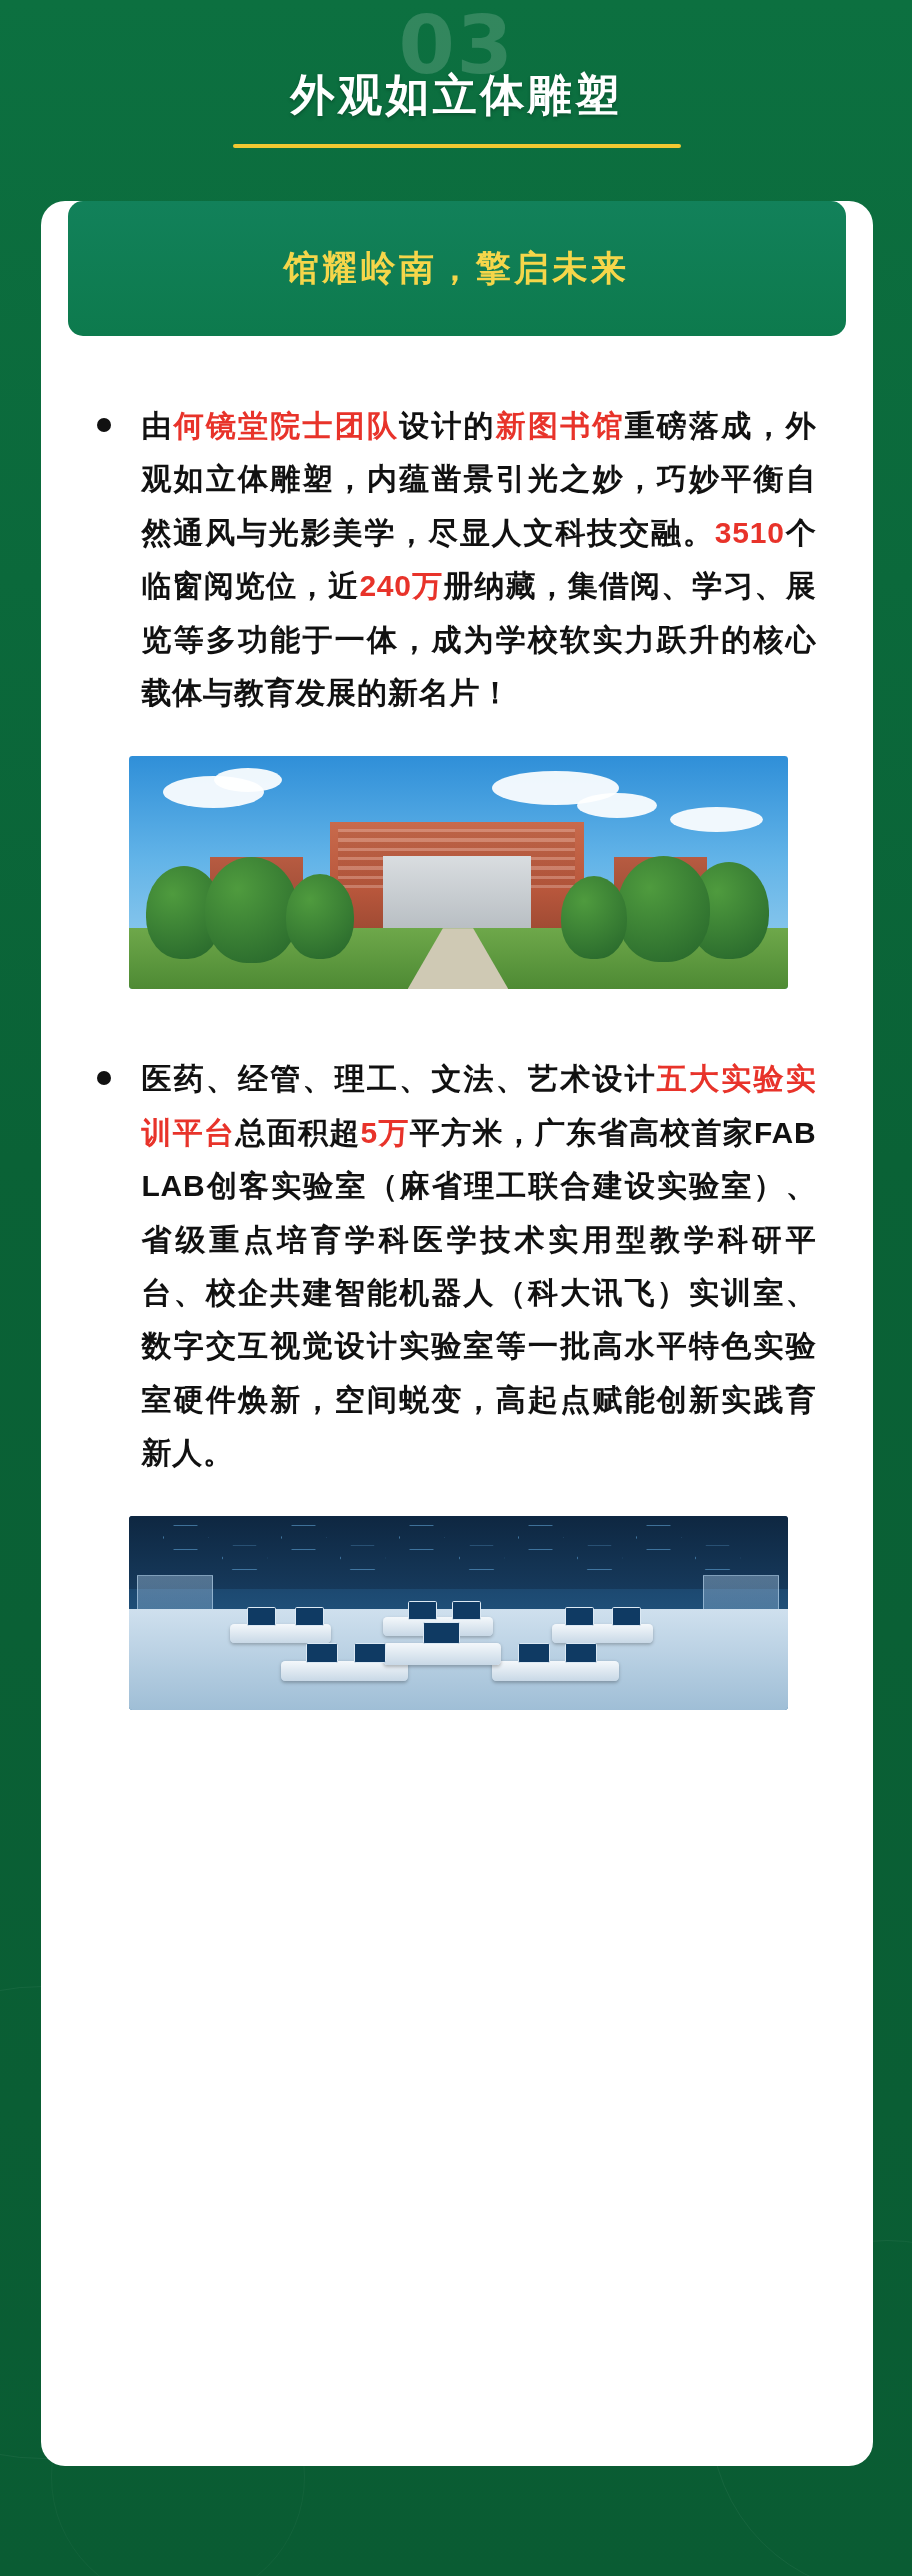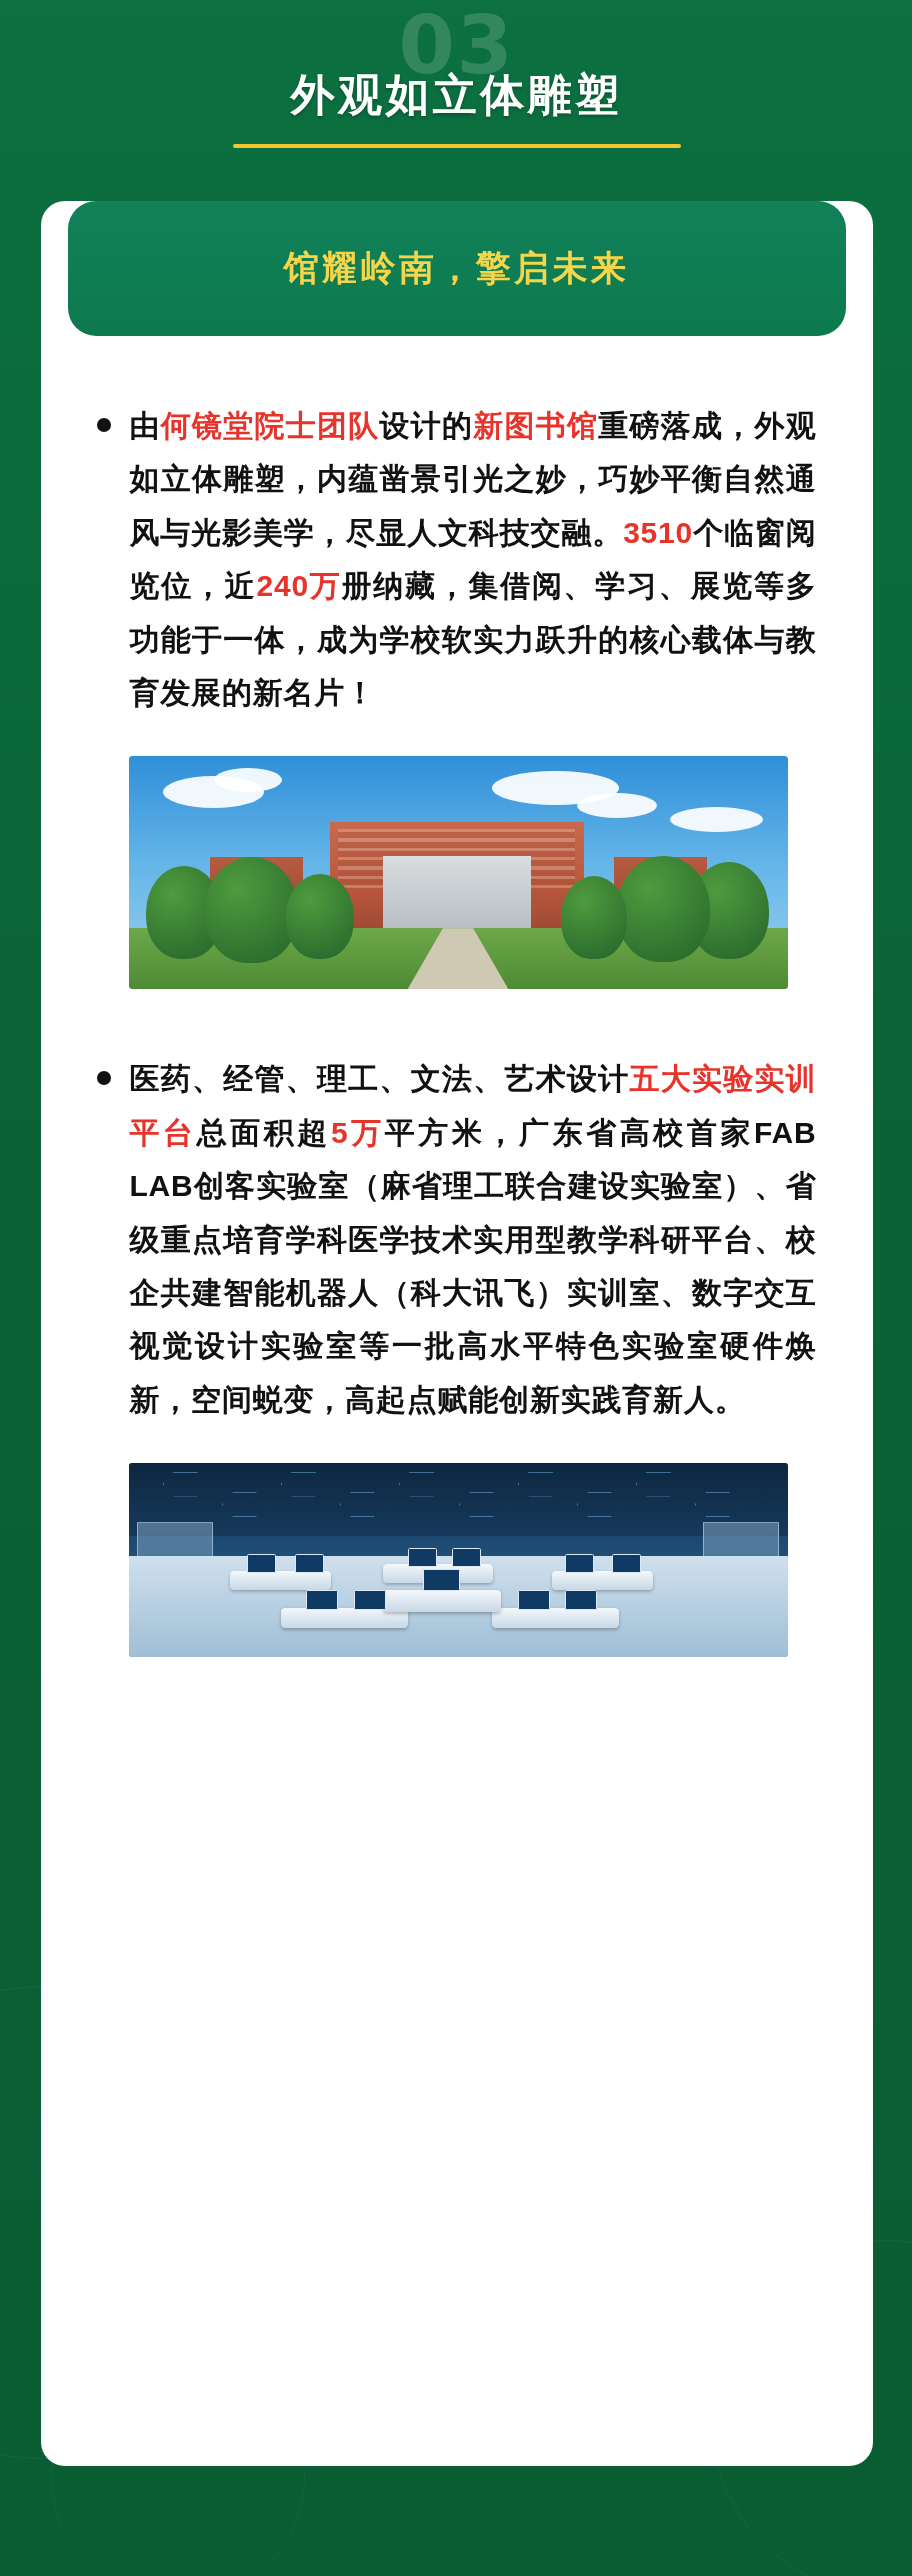--- a/index.html
+++ b/index.html
@@ -75,40 +75,41 @@
     background: #ffffff;
     border-radius: 24px;
     padding: 0 0 51px 0;
     min-height: 2265px;
   }
   .banner {
     margin: 24px auto 0;
     width: 778px;
     height: 135px;
     background: linear-gradient(180deg, #12815a 0%, #0d7a4d 100%);
-    border-radius: 28px;
+    border-radius: 15px;
     display: flex;
     align-items: center;
     justify-content: center;
   }
   .banner-text {
     font-size: 35px;
     font-weight: 800;
     color: #f5d64a;
     letter-spacing: 3.4px;
   }
 
   .body-area {
     padding: 0 56px;
   }
 
   .bullet-block {
     display: flex;
     align-items: flex-start;
     margin-top: 63px;
+    gap: 12px;
   }
   .bullet-dot {
     width: 14.4px;
     height: 14.4px;
     border-radius: 50%;
     background: #111111;
     margin-top: 18.6px;
     margin-right: 18.6px;
     flex: 0 0 auto;
   }

